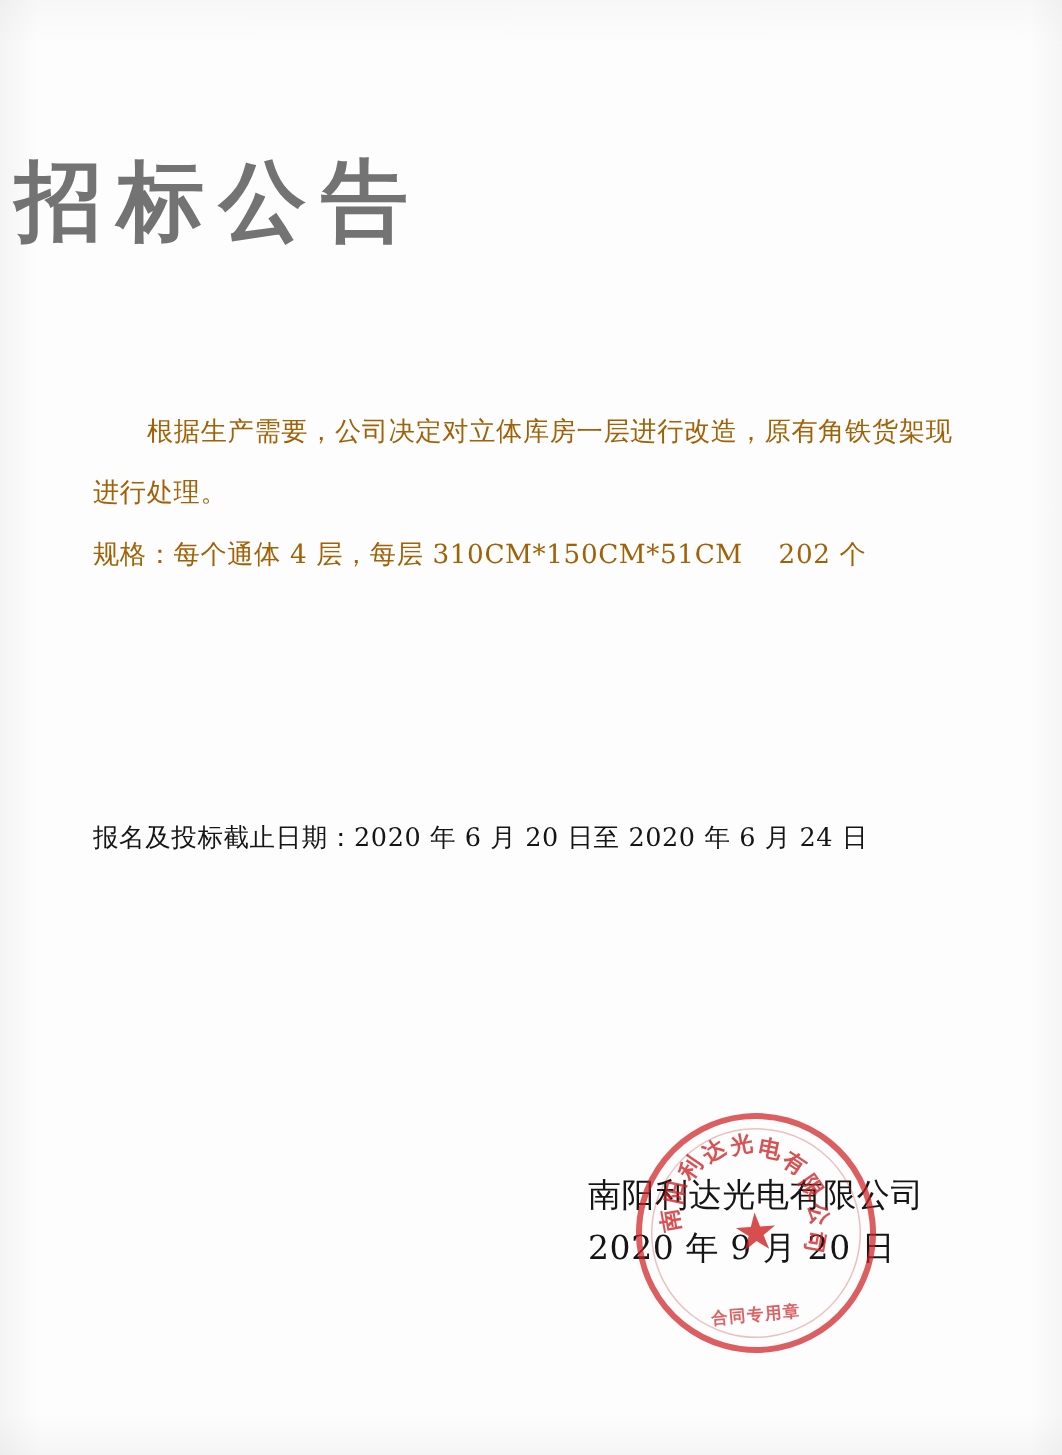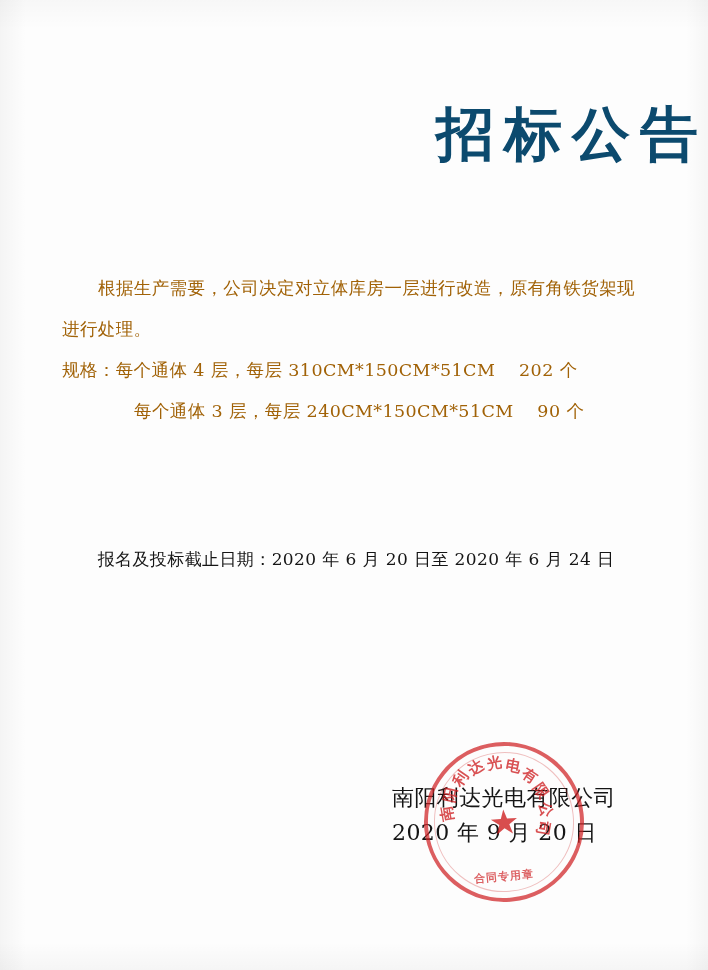--- a/index.html
+++ b/index.html
@@ -30,26 +30,26 @@
       linear-gradient(to left, rgba(0,0,0,0.03) 0px, rgba(0,0,0,0.0) 22px),
       linear-gradient(to bottom, rgba(0,0,0,0.025) 0px, rgba(0,0,0,0) 30px),
       linear-gradient(to top, rgba(0,0,0,0.03) 0px, rgba(0,0,0,0) 28px);
     pointer-events: none;
   }
   .doc-title {
     position: absolute;
     top: 96px;
     left: 0;
     width: 708px;
-    text-align: right;
+    text-align: left;
     font-family: "DejaVu Serif", "Liberation Serif", serif;
     font-weight: bold;
     font-size: 58px;
     letter-spacing: 10px;
-    color: #0c4a6e;
+    color: #737373;
     text-indent: 10px;
   }
   .body-block {
     position: absolute;
     top: 268px;
     left: 62px;
     width: 588px;
   }
   .para {
     font-size: 17.5px;
@@ -68,21 +68,20 @@
     position: absolute;
     top: 540px;
     left: 62px;
     width: 588px;
   }
   .contact-line {
     font-size: 17px;
     line-height: 38px;
     color: #151515;
     letter-spacing: 0.4px;
-    text-align: center;
   }
   .signature-block {
     position: absolute;
     top: 780px;
     left: 392px;
     width: 260px;
     text-align: left;
   }
   .sig-line {
     font-size: 22px;
@@ -157,21 +156,20 @@
 <body>
 
 <div class="page">
   <div class="paper-shade"></div>
 
   <div class="doc-title">招标公告</div>
 
   <div class="body-block">
     <div class="para indent2">根据生产需要，公司决定对立体库房一层进行改造，原有角铁货架现进行处理。</div>
     <div class="para">规格：每个通体 4 层，每层 310CM*150CM*51CM    202 个</div>
-    <div class="para indent-spec">每个通体 3 层，每层 240CM*150CM*51CM    90 个</div>
   </div>
 
   <div class="contact-block">
     <div class="contact-line">报名及投标截止日期：2020 年 6 月 20 日至 2020 年 6 月 24 日</div>
   </div>
 
   <div class="signature-block">
     <div class="sig-line">南阳利达光电有限公司</div>
     <div class="sig-line">2020 年 9 月 20 日</div>
   </div>

